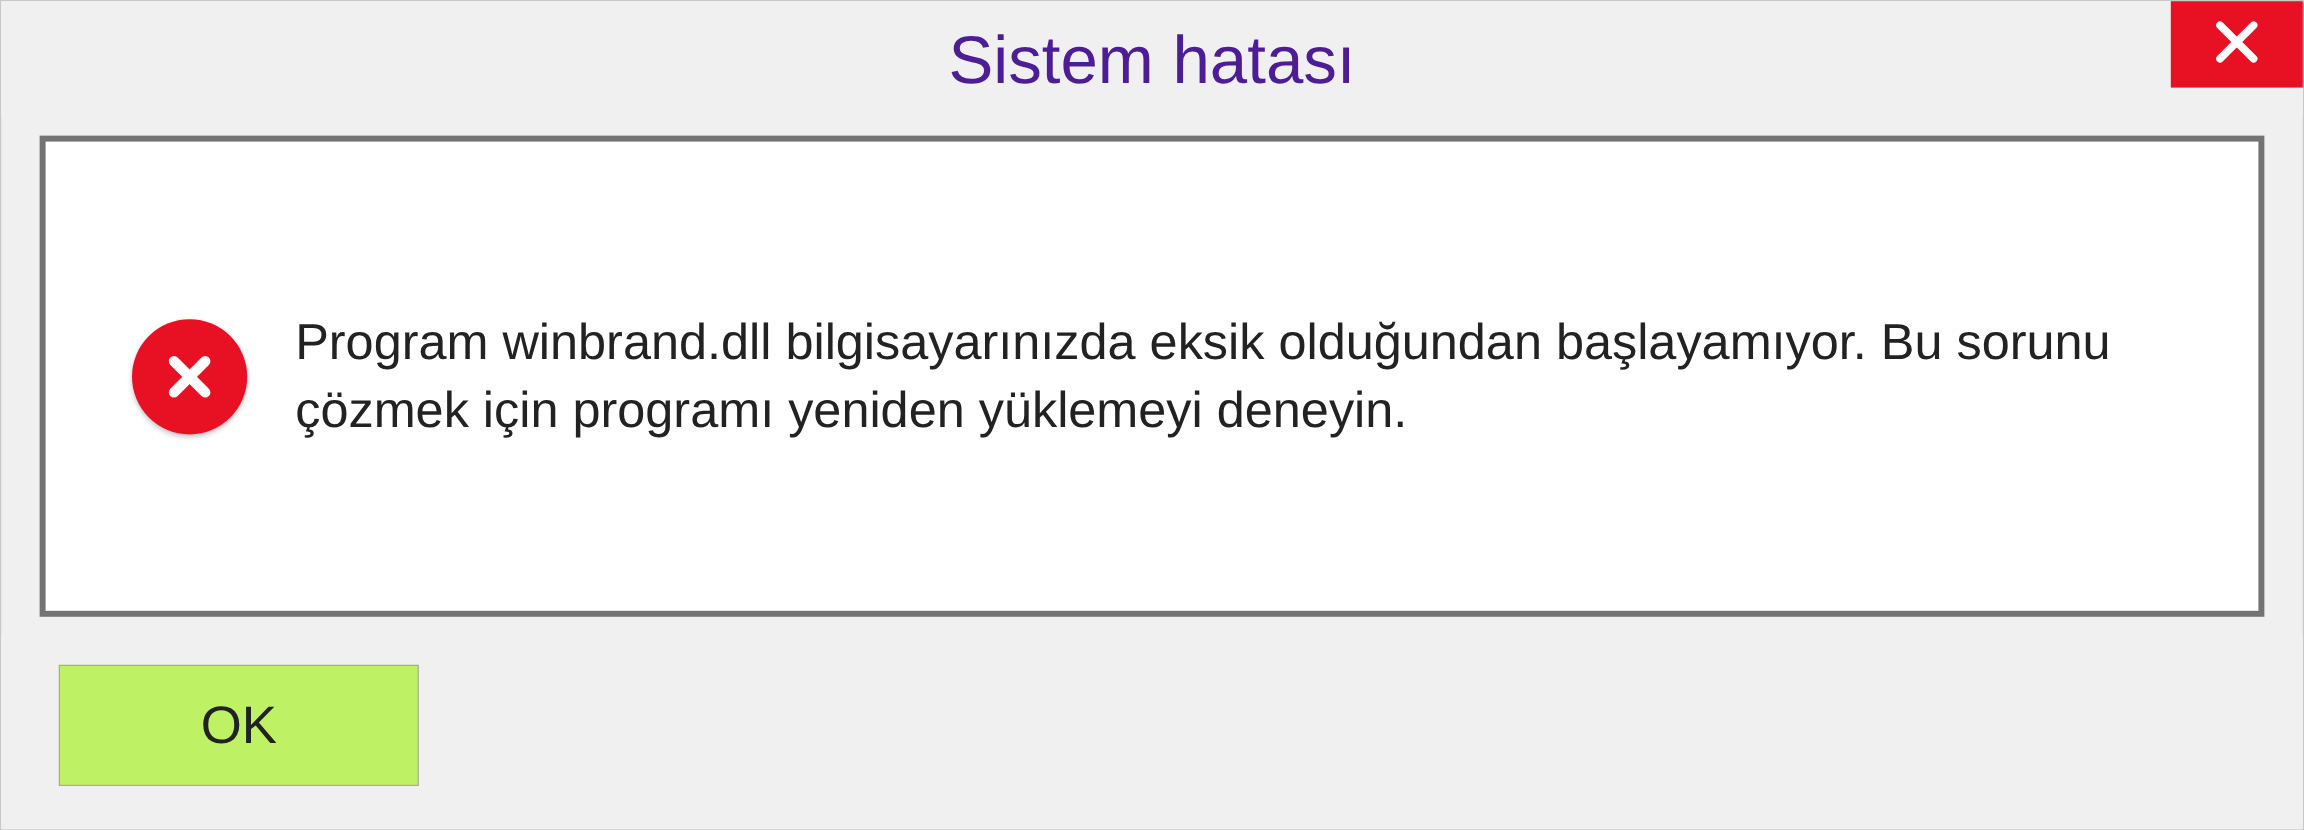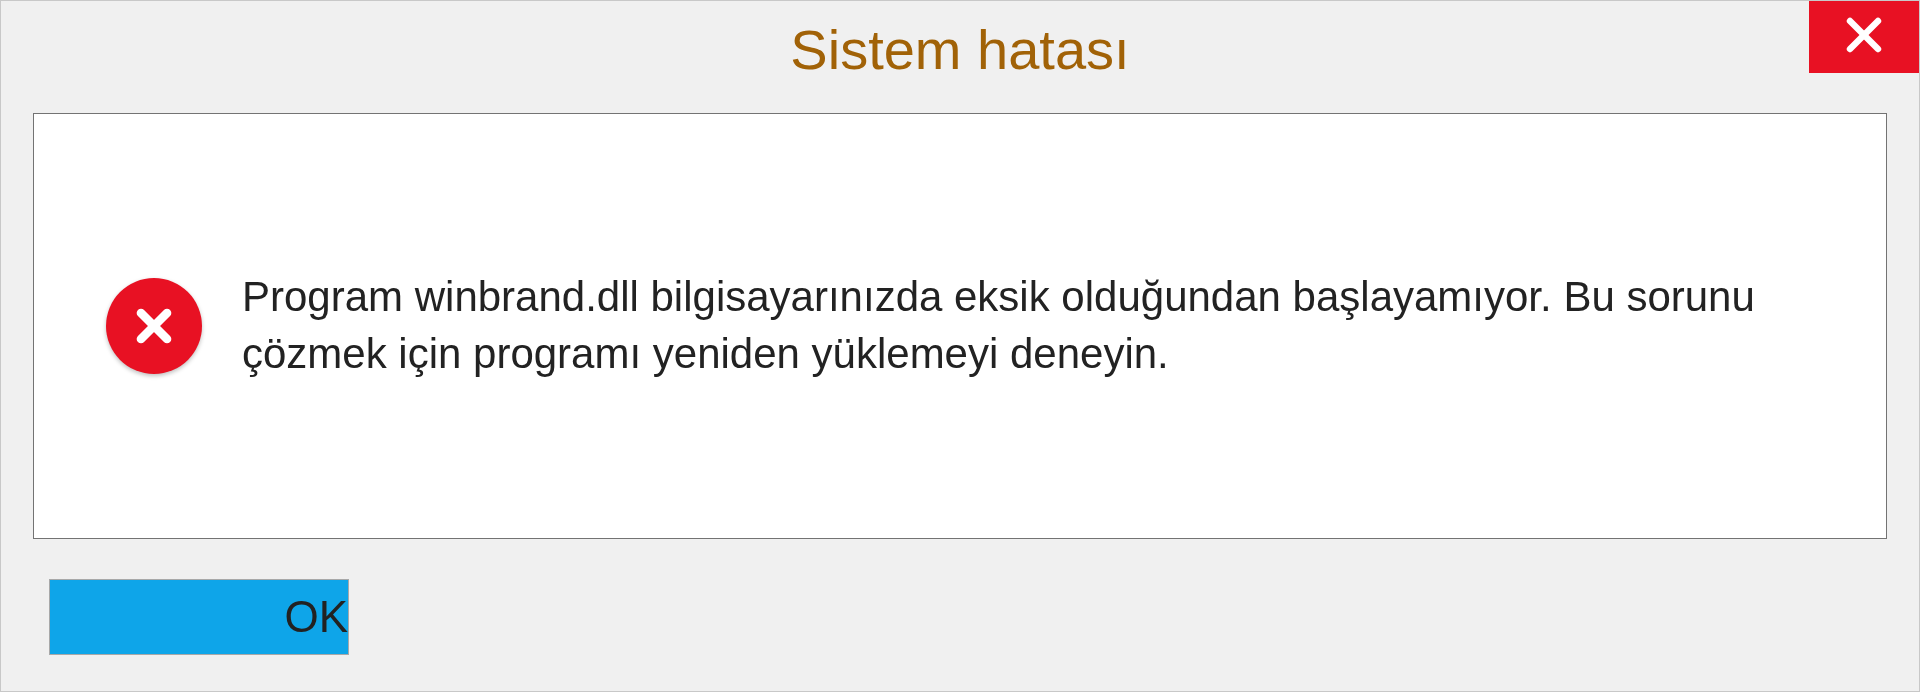--- a/index.html
+++ b/index.html
@@ -27,42 +27,42 @@
       align-items: center;
       height: 96px;
       background: #f0f0f0;
       position: relative;
     }
     .title-text {
       flex: 1;
       text-align: center;
       font-size: 56px;
       font-weight: 400;
-      color: #a16207;
+      color: #4c1d95;
     }
     .close-btn {
       position: absolute;
       right: 0;
       top: 0;
       width: 110px;
       height: 72px;
       background: #e81123;
       display: flex;
       align-items: center;
       justify-content: center;
       cursor: pointer;
     }
     .close-btn svg {
       width: 48px;
       height: 48px;
     }
     .content-area {
       margin: 16px 32px;
       background: #ffffff;
-      border: 1px solid #737373;
+      border: 5px solid #737373;
       flex: 1;
       display: flex;
       align-items: center;
       padding: 40px 60px;
     }
     .error-icon-wrap {
       flex-shrink: 0;
       width: 120px;
       display: flex;
       align-items: center;
@@ -99,28 +99,28 @@
     .watermark {
       font-size: 62px;
       font-weight: 800;
       font-style: italic;
       letter-spacing: 2px;
       color: #e81123;
       font-family: Arial, sans-serif;
     }
     .ok-btn {
       width: 300px;
-      height: 76px;
-      background: #0ea5e9;
+      height: 101px;
+      background: #bef264;
       border: 1px solid #a8a8a8;
       font-size: 44px;
       color: #222;
       display: flex;
       align-items: center;
-      justify-content: flex-end;
+      justify-content: center;
       cursor: pointer;
     }
   </style>
 </head>
 <body>
 
 <div class="dialog">
 
   <div class="titlebar">
     <div class="title-text">Sistem hatası</div>

